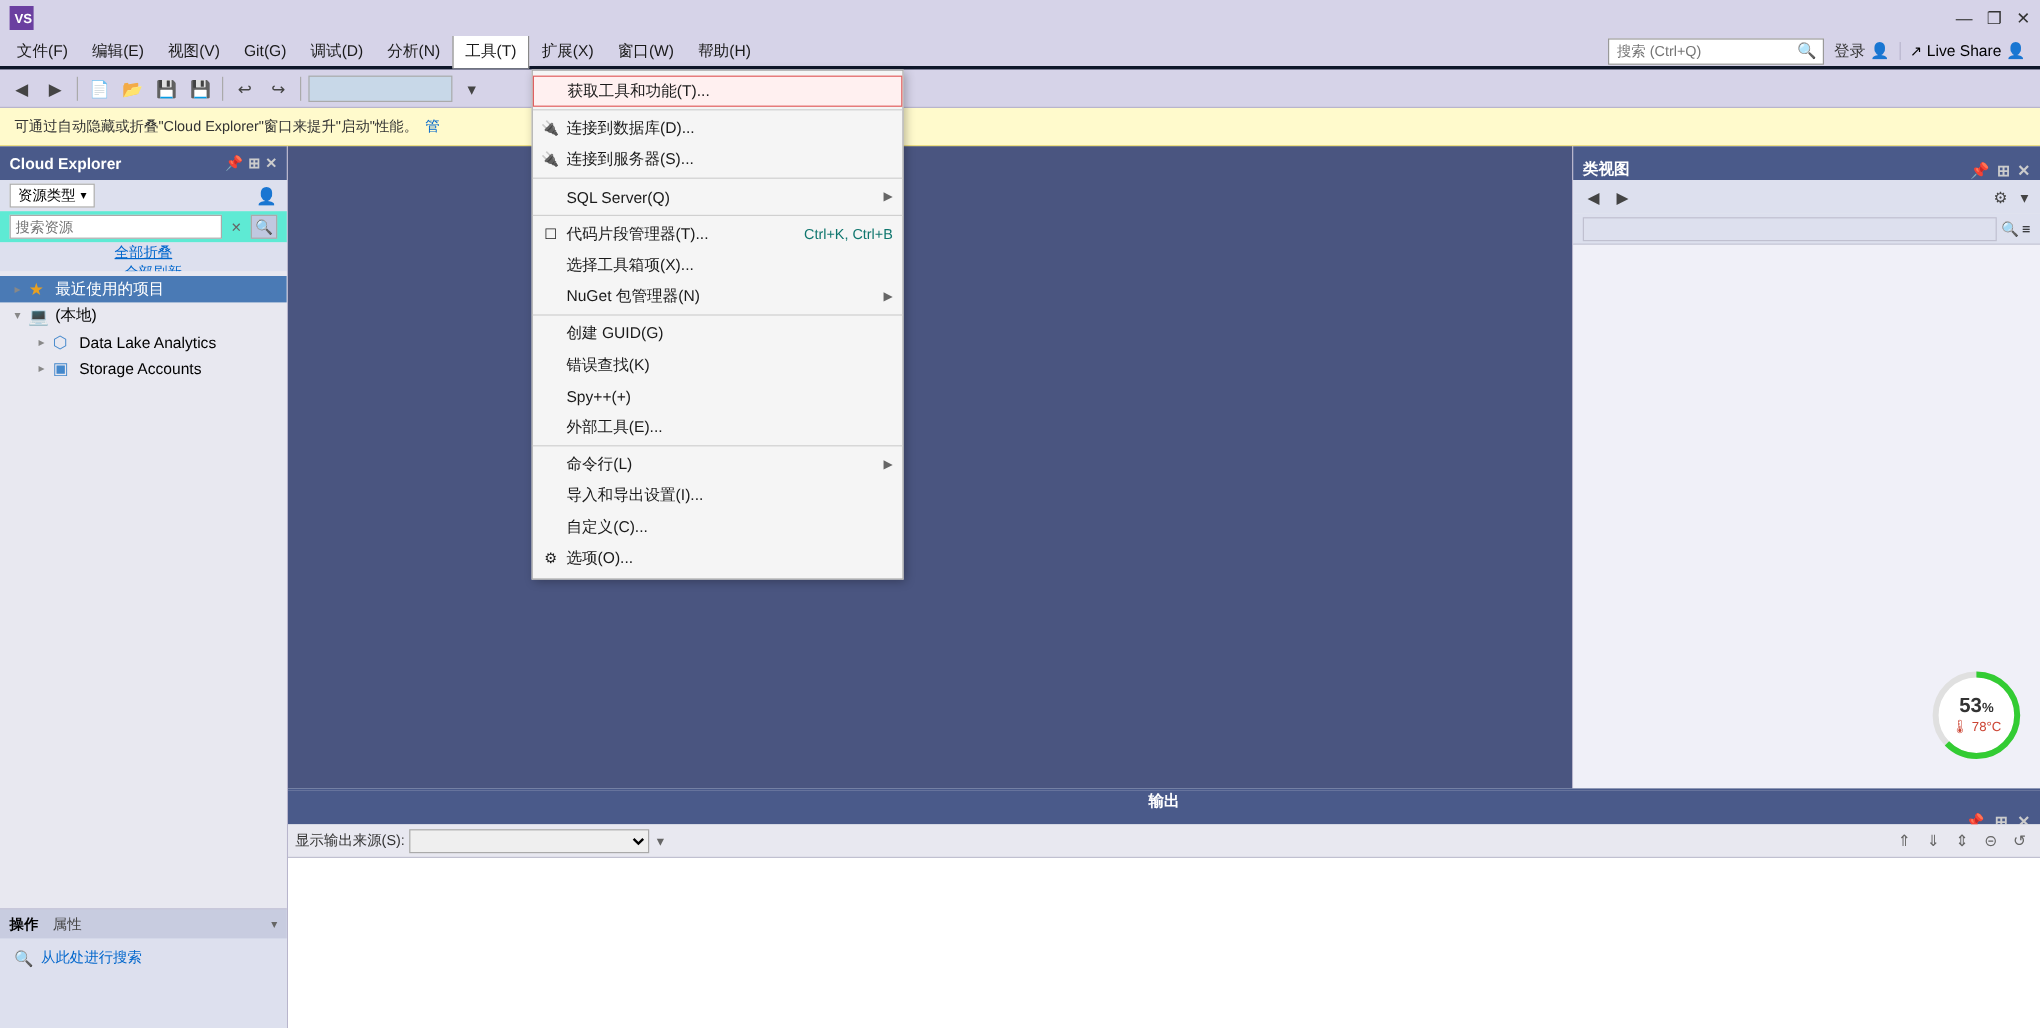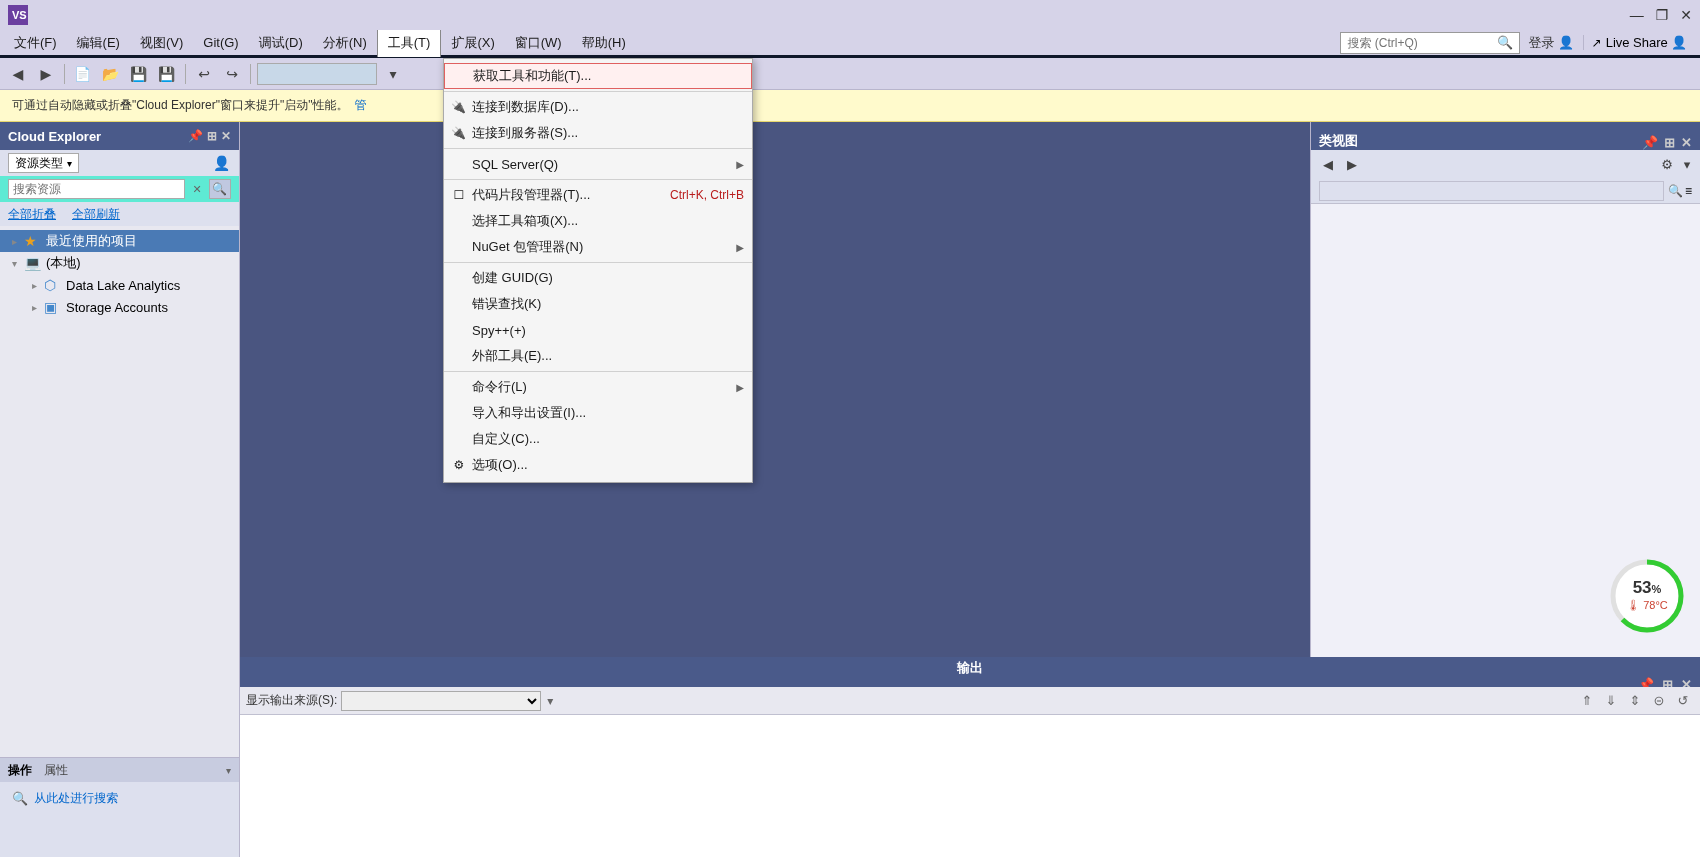--- a/index.html
+++ b/index.html
@@ -173,20 +173,21 @@
       background: #c0c8e0; border: 1px solid #aaa;
       display: flex; align-items: center; justify-content: center;
       cursor: pointer; font-size: 12px;
     }
 
     #action-bar {
       height: 24px;
       background: #dde0ee;
       display: flex; align-items: center;
       padding: 0 8px;
+      flex-direction: column;
     }
     .action-link {
       color: #0066cc; font-size: 12px; cursor: pointer;
       text-decoration: underline;
     }
     .action-link + .action-link { margin-left: 16px; }
 
     #tree-area {
       flex: 1;
       background: #e8e8f0;
@@ -252,21 +253,21 @@
       font-size: 13px;
       color: #1a1a1a;
       position: relative;
     }
     .dropdown-item.highlighted {
       background: #fff0f0;
       border: 1px solid #e06060;
     }
     .dropdown-item .shortcut {
       margin-left: auto;
-      color: #b91c1c;
+      color: #0f766e;
       font-size: 12px;
     }
     .dropdown-item .arrow {
       margin-left: auto;
       font-size: 10px;
       color: #666;
     }
     .dropdown-item .item-icon-left {
       position: absolute; left: 6px;
       width: 18px; height: 18px;

